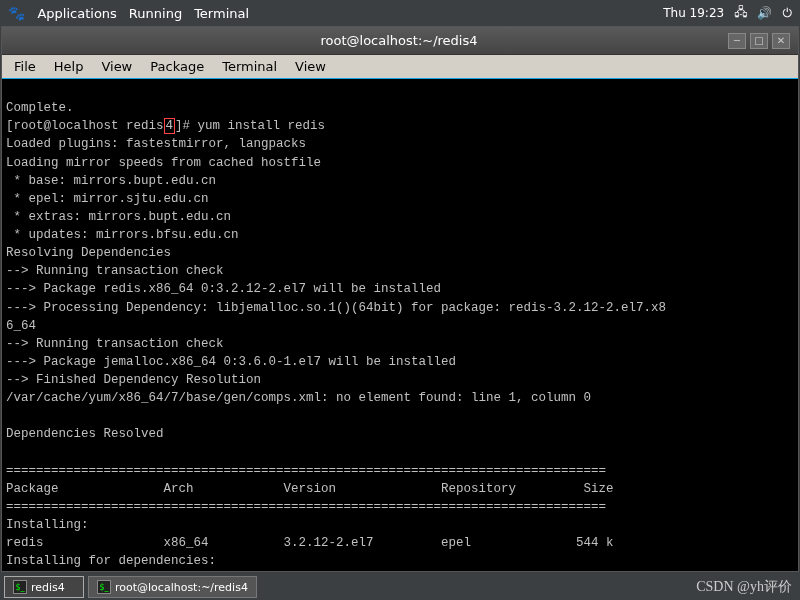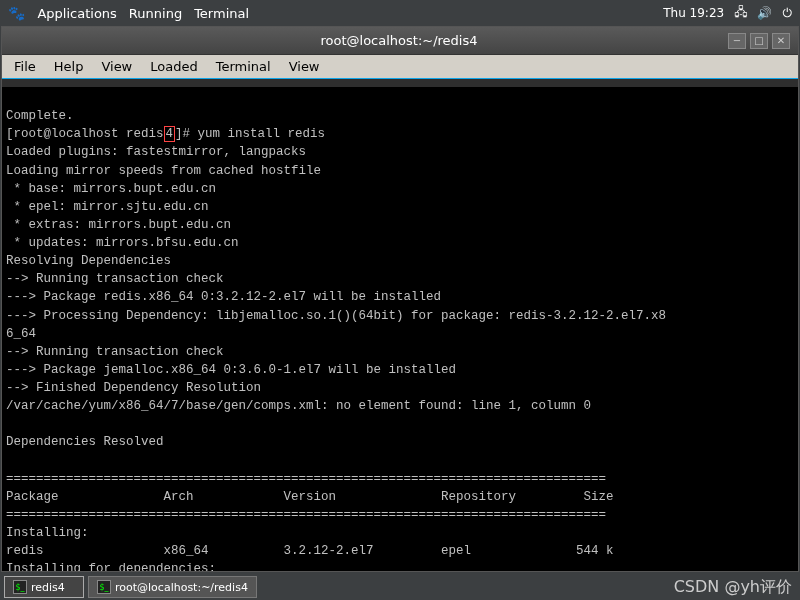--- a/index.html
+++ b/index.html
@@ -102,21 +102,20 @@
     #terminal-content {
       flex: 1;
       background: #000000;
       color: #c0c0c0;
       font-family: 'Courier New', 'DejaVu Sans Mono', monospace;
       font-size: 12.5px;
       padding: 2px 4px;
       overflow: hidden;
       white-space: pre;
       line-height: 1.45;
-      margin-top: 8px;
     }
     .cmd-box {
       border: 1px solid #ff4444;
       display: inline;
       padding: 0 1px;
     }
 
     
     #taskbar {
       width: 800px;
@@ -154,22 +153,23 @@
       border: 1px solid #888;
       display: inline-flex;
       align-items: center;
       justify-content: center;
       font-size: 8px;
       color: #0f0;
     }
     #taskbar-right {
       margin-left: auto;
       color: #ccc;
-      font-size: 16px;
+      font-size: 14px;
       padding-right: 4px;
+      font-family: Liberation Serif, serif;
     }
   </style>
 </head>
 <body>
 
 <div id="system-bar">
   <div id="system-bar-left">
 
     <span style="color:#ccc;font-size:14px;">🐾</span>
     <span style="cursor:pointer;">Applications</span>
@@ -196,21 +196,21 @@
       <div class="title-btn">−</div>
       <div class="title-btn">□</div>
       <div class="title-btn">✕</div>
     </div>
   </div>
 
   <div id="menu-bar">
     <span class="menu-item">File</span>
     <span class="menu-item">Help</span>
     <span class="menu-item">View</span>
-    <span class="menu-item">Loaded</span>
+    <span class="menu-item">Package</span>
     <span class="menu-item">Terminal</span>
     <span class="menu-item">View</span>
   </div>
 
   <div id="terminal-content">
 <span>Complete.</span>
 <span>[root@localhost redis<span class="cmd-box">4</span>]# yum install redis</span>
 <span>Loaded plugins: fastestmirror, langpacks</span>
 <span>Loading mirror speeds from cached hostfile</span>
 <span> * base: mirrors.bupt.edu.cn</span>

